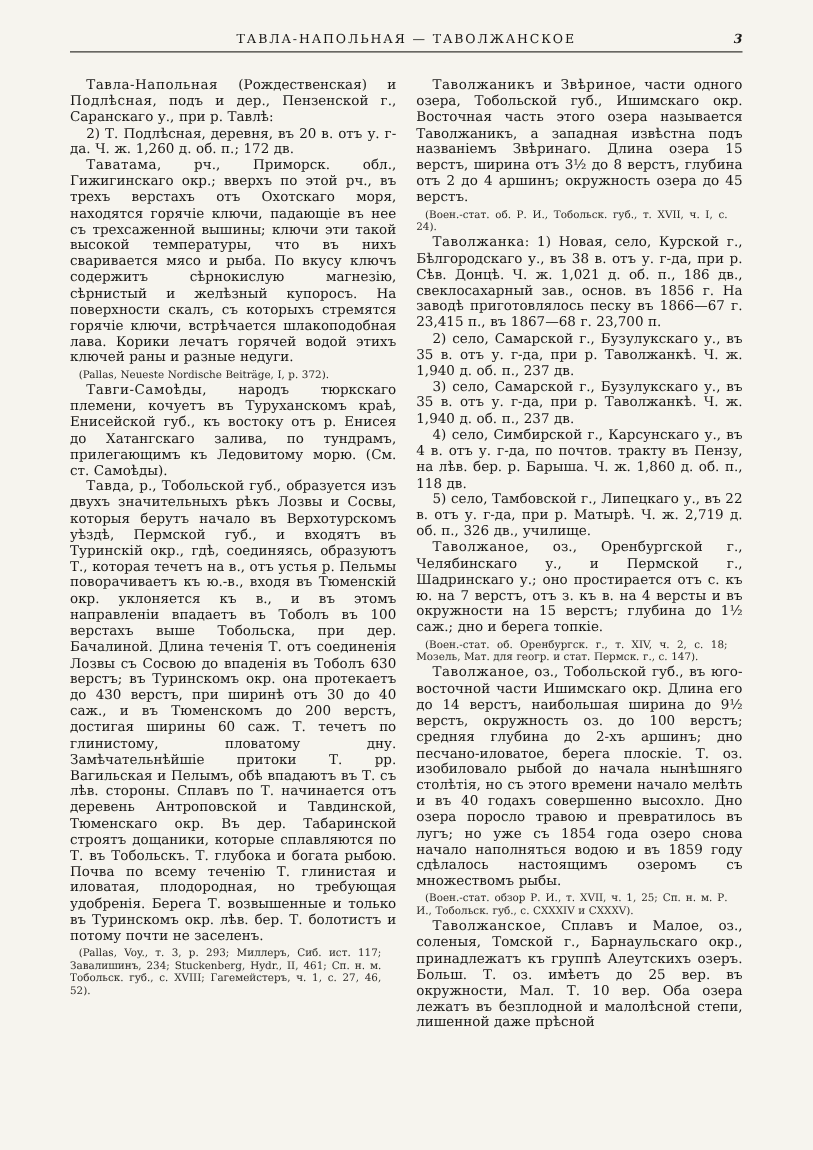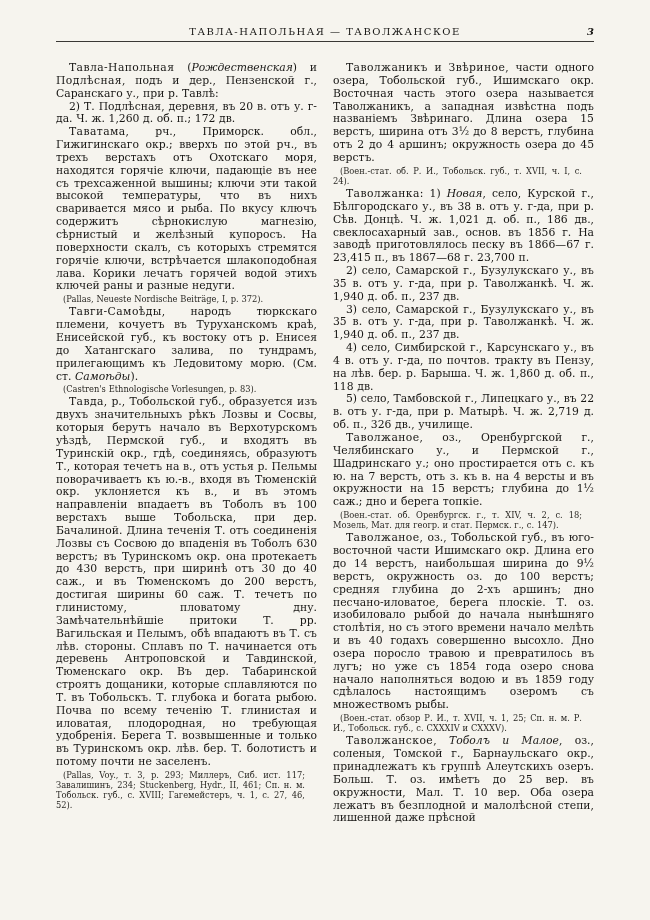--- a/index.html
+++ b/index.html
@@ -54,49 +54,48 @@
     word-spacing: 0.2px;
   }
   .para.cite {
     font-size: 8.3px;
     line-height: 1.22;
     text-indent: 7px;
     margin: 1px 12px 2px 0;
     color: #2a2824;
   }
   .b { font-weight: normal; letter-spacing: 0.4px; }
-  .i { font-style: italic; }
+  .i { }
 </style>
 </head>
 <body>
 
 <div class="page">
   <div class="header">
     <span class="header-title">ТАВЛА-НАПОЛЬНАЯ — ТАВОЛЖАНСКОЕ</span>
     <span class="page-number">3</span>
   </div>
   <div class="content">
     <div class="column" id="col-left">
         <p class="para"><span class="b">Тавла-Напольная</span><span> (</span><span class="i">Рождественская</span><span>) и </span><span class="b">Подлѣсная</span><span>, подъ и дер., Пензенской г., Саранскаго у., при р. Тавлѣ:</span></p>
         <p class="para"><span>2) Т. Подлѣсная, деревня, въ 20 в. отъ у. г-да. Ч. ж. 1,260 д. об. п.; 172 дв.</span></p>
         <p class="para"><span class="b">Таватама</span><span>, рч., Приморск. обл., Гижигинскаго окр.; вверхъ по этой рч., въ трехъ верстахъ отъ Охотскаго моря, находятся горячіе ключи, падающіе въ нее съ трехсаженной вышины; ключи эти такой высокой температуры, что въ нихъ сваривается мясо и рыба. По вкусу ключъ содержитъ сѣрнокислую магнезію, сѣрнистый и желѣзный купоросъ. На поверхности скалъ, съ которыхъ стремятся горячіе ключи, встрѣчается шлакоподобная лава. Корики лечатъ горячей водой этихъ ключей раны и разные недуги.</span></p>
         <p class="para cite"><span>(Pallas, Neueste Nordische Beiträge, I, p. 372).</span></p>
         <p class="para"><span class="b">Тавги-Самоѣды</span><span>, народъ тюркскаго племени, кочуетъ въ Туруханскомъ краѣ, Енисейской губ., къ востоку отъ р. Енисея до Хатангскаго залива, по тундрамъ, прилегающимъ къ Ледовитому морю. (См. ст. </span><span class="i">Самоѣды</span><span>).</span></p>
-        <p class="para cite"><span>(Castren's Ethnologische Vorlesungen, p. 83).</span></p>
         <p class="para"><span class="b">Тавда</span><span>, р., Тобольской губ., образуется изъ двухъ значительныхъ рѣкъ Лозвы и Сосвы, которыя берутъ начало въ Верхотурскомъ уѣздѣ, Пермской губ., и входятъ въ Туринскій окр., гдѣ, соединяясь, образуютъ Т., которая течетъ на в., отъ устья р. Пельмы поворачиваетъ къ ю.-в., входя въ Тюменскій окр. уклоняется къ в., и въ этомъ направленіи впадаетъ въ Тоболъ въ 100 верстахъ выше Тобольска, при дер. Бачалиной. Длина теченія Т. отъ соединенія Лозвы съ Сосвою до впаденія въ Тоболъ 630 верстъ; въ Туринскомъ окр. она протекаетъ до 430 верстъ, при ширинѣ отъ 30 до 40 саж., и въ Тюменскомъ до 200 верстъ, достигая ширины 60 саж. Т. течетъ по глинистому, пловатому дну. Замѣчательнѣйшіе притоки Т. рр. Вагильская и Пелымъ, обѣ впадаютъ въ Т. съ лѣв. стороны. Сплавъ по Т. начинается отъ деревень Антроповской и Тавдинской, Тюменскаго окр. Въ дер. Табаринской строятъ дощаники, которые сплавляются по Т. въ Тобольскъ. Т. глубока и богата рыбою. Почва по всему теченію Т. глинистая и иловатая, плодородная, но требующая удобренія. Берега Т. возвышенные и только въ Туринскомъ окр. лѣв. бер. Т. болотистъ и потому почти не заселенъ.</span></p>
         <p class="para cite"><span>(Pallas, Voy., т. 3, р. 293; Миллеръ, Сиб. ист. 117; Завалишинъ, 234; Stuckenberg, Hydr., II, 461; Сп. н. м. Тобольск. губ., с. XVIII; Гагемейстеръ, ч. 1, с. 27, 46, 52).</span></p>
       </div>
     <div class="column" id="col-right">
         <p class="para"><span class="b">Таволжаникъ</span><span> и </span><span class="b">Звѣриное</span><span>, части одного озера, Тобольской губ., Ишимскаго окр. Восточная часть этого озера называется Таволжаникъ, а западная извѣстна подъ названіемъ Звѣринаго. Длина озера 15 верстъ, ширина отъ 3½ до 8 верстъ, глубина отъ 2 до 4 аршинъ; окружность озера до 45 верстъ.</span></p>
         <p class="para cite"><span>(Воен.-стат. об. Р. И., Тобольск. губ., т. XVII, ч. I, с. 24).</span></p>
         <p class="para"><span class="b">Таволжанка</span><span>: 1) </span><span class="i">Новая</span><span>, село, Курской г., Бѣлгородскаго у., въ 38 в. отъ у. г-да, при р. Сѣв. Донцѣ. Ч. ж. 1,021 д. об. п., 186 дв., свеклосахарный зав., основ. въ 1856 г. На заводѣ приготовлялось песку въ 1866—67 г. 23,415 п., въ 1867—68 г. 23,700 п.</span></p>
         <p class="para"><span>2) село, Самарской г., Бузулукскаго у., въ 35 в. отъ у. г-да, при р. Таволжанкѣ. Ч. ж. 1,940 д. об. п., 237 дв.</span></p>
         <p class="para"><span>3) село, Самарской г., Бузулукскаго у., въ 35 в. отъ у. г-да, при р. Таволжанкѣ. Ч. ж. 1,940 д. об. п., 237 дв.</span></p>
         <p class="para"><span>4) село, Симбирской г., Карсунскаго у., въ 4 в. отъ у. г-да, по почтов. тракту въ Пензу, на лѣв. бер. р. Барыша. Ч. ж. 1,860 д. об. п., 118 дв.</span></p>
         <p class="para"><span>5) село, Тамбовской г., Липецкаго у., въ 22 в. отъ у. г-да, при р. Матырѣ. Ч. ж. 2,719 д. об. п., 326 дв., училище.</span></p>
         <p class="para"><span class="b">Таволжаное</span><span>, оз., Оренбургской г., Челябинскаго у., и Пермской г., Шадринскаго у.; оно простирается отъ с. къ ю. на 7 верстъ, отъ з. къ в. на 4 версты и въ окружности на 15 верстъ; глубина до 1½ саж.; дно и берега топкіе.</span></p>
         <p class="para cite"><span>(Воен.-стат. об. Оренбургск. г., т. XIV, ч. 2, с. 18; Мозель, Мат. для геогр. и стат. Пермск. г., с. 147).</span></p>
         <p class="para"><span class="b">Таволжаное</span><span>, оз., Тобольской губ., въ юго-восточной части Ишимскаго окр. Длина его до 14 верстъ, наибольшая ширина до 9½ верстъ, окружность оз. до 100 верстъ; средняя глубина до 2-хъ аршинъ; дно песчано-иловатое, берега плоскіе. Т. оз. изобиловало рыбой до начала нынѣшняго столѣтія, но съ этого времени начало мелѣть и въ 40 годахъ совершенно высохло. Дно озера поросло травою и превратилось въ лугъ; но уже съ 1854 года озеро снова начало наполняться водою и въ 1859 году сдѣлалось настоящимъ озеромъ съ множествомъ рыбы.</span></p>
         <p class="para cite"><span>(Воен.-стат. обзор Р. И., т. XVII, ч. 1, 25; Сп. н. м. Р. И., Тобольск. губ., с. CXXXIV и CXXXV).</span></p>
-        <p class="para"><span class="b">Таволжанское</span><span>, </span><span class="i">Тоболъ и Малое</span><span>, оз., соленыя, Томской г., Барнаульскаго окр., принадлежатъ къ группѣ Алеутскихъ озеръ. Больш. Т. оз. имѣетъ до 25 вер. въ окружности, Мал. Т. 10 вер. Оба озера лежатъ въ безплодной и малолѣсной степи, лишенной даже прѣсной</span></p>
+        <p class="para"><span class="b">Таволжанское</span><span>, </span><span class="i">Сплавъ и Малое</span><span>, оз., соленыя, Томской г., Барнаульскаго окр., принадлежатъ къ группѣ Алеутскихъ озеръ. Больш. Т. оз. имѣетъ до 25 вер. въ окружности, Мал. Т. 10 вер. Оба озера лежатъ въ безплодной и малолѣсной степи, лишенной даже прѣсной</span></p>
       </div>
   </div>
 </div>
 
 </body></html>

